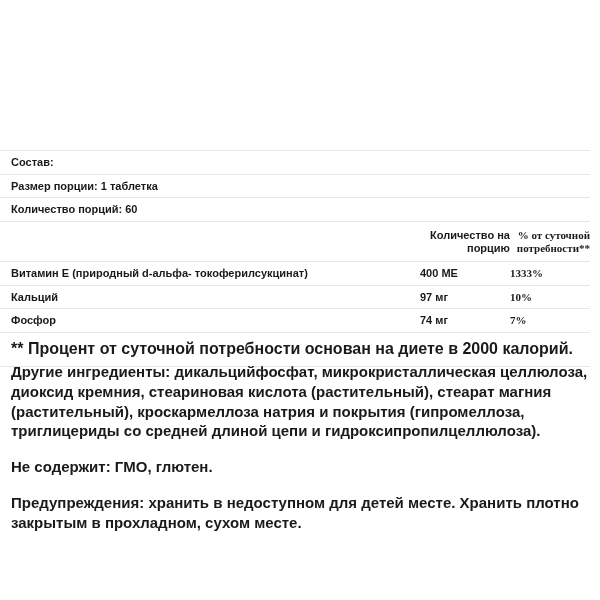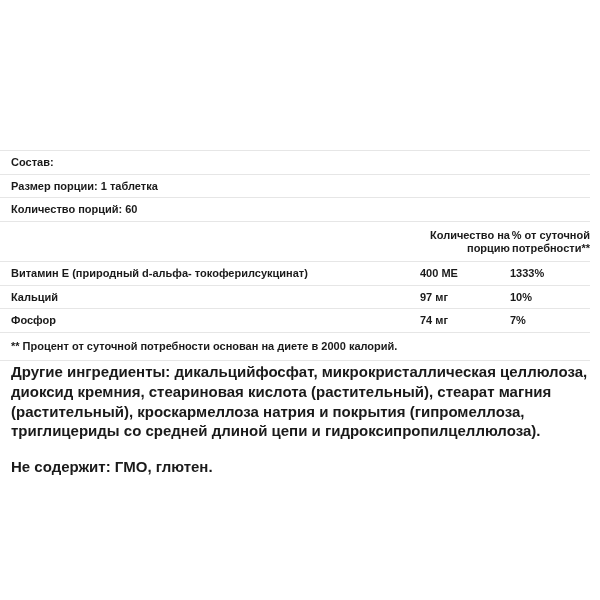--- a/index.html
+++ b/index.html
@@ -52,32 +52,33 @@
   col.c-name { width: 420px; }
   col.c-amt  { width: 90px; }
   col.c-dv   { width: 80px; }
   .facts-table td.amt,
   .facts-table th.amt {
     padding-left: 0;
   }
   .facts-table td.dv,
   .facts-table th.dv {
     padding-left: 0;
+    font-family: Liberation Serif, serif;
   }
   .hdr-row th {
     padding-top: 7px;
     padding-bottom: 7px;
     white-space: normal;
     text-align: right;
   }
   .hdr-row th.name-blank { }
   .footnote-row td {
     padding-top: 7px;
     padding-bottom: 7px;
-    font-size: 11px;
+    font-size: 16px;
     margin-left: 48px;
   }
   .paragraphs {
     position: absolute;
     left: 11px;
     top: 362px;
     width: 578px;
   }
   .para {
     font-size: 15px;
@@ -135,15 +136,16 @@
         <tr class="footnote-row last-div">
           <td colspan="3">** Процент от суточной потребности основан на диете в 2000 калорий.</td>
         </tr>
       </tbody>
     </table>
   </div>
 
   <div class="paragraphs">
     <p class="para ingredients">Другие ингредиенты: дикальцийфосфат, микрокристаллическая целлюлоза, диоксид кремния, стеариновая кислота (растительный), стеарат магния (растительный), кроскармеллоза натрия и покрытия (гипромеллоза, триглицериды со средней длиной цепи и гидроксипропилцеллюлоза).</p>
     <p class="para free-of">Не содержит: ГМО, глютен.</p>
+    <p class="para warnings">Предупреждения: хранить в недоступном для детей месте. Хранить плотно закрытым в прохладном, сухом месте.</p>
   </div>
 
 </div>
 
 </body></html>

